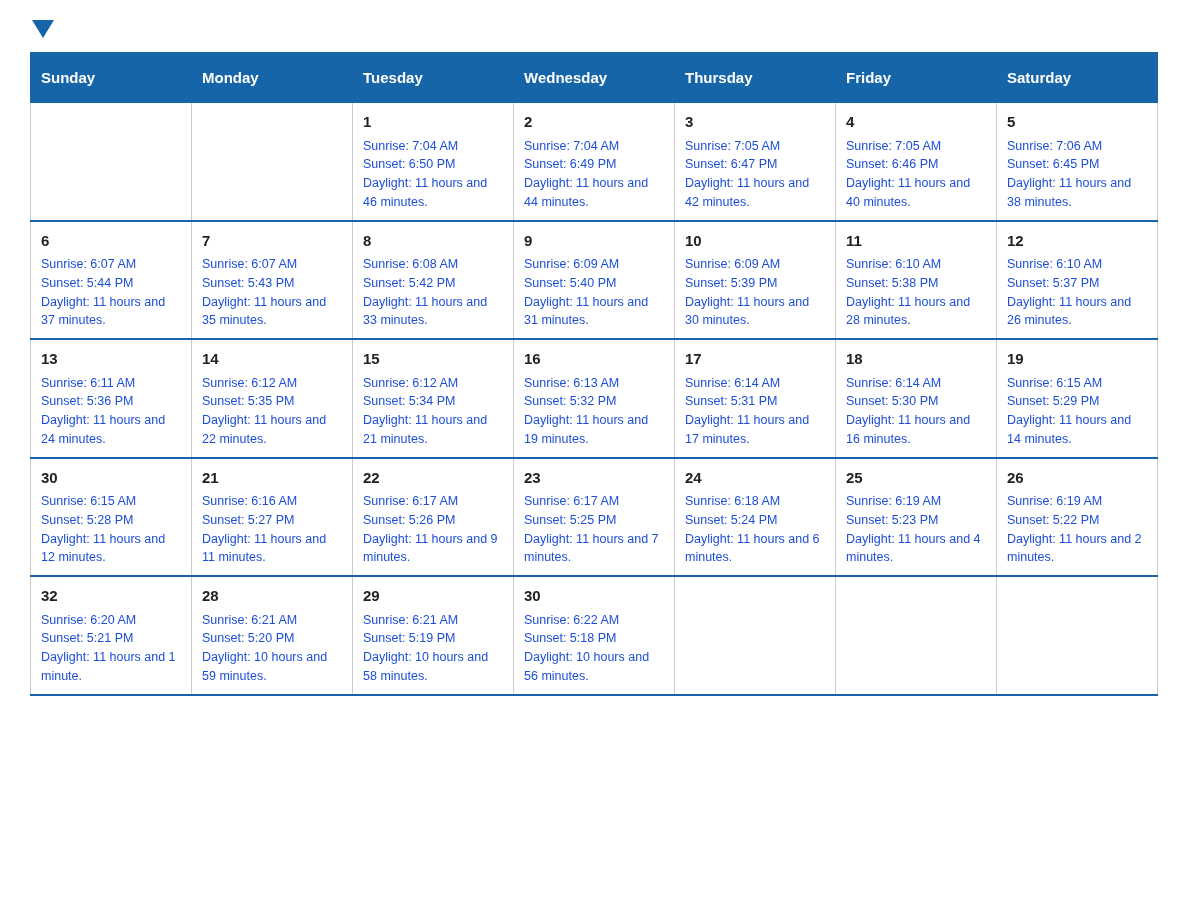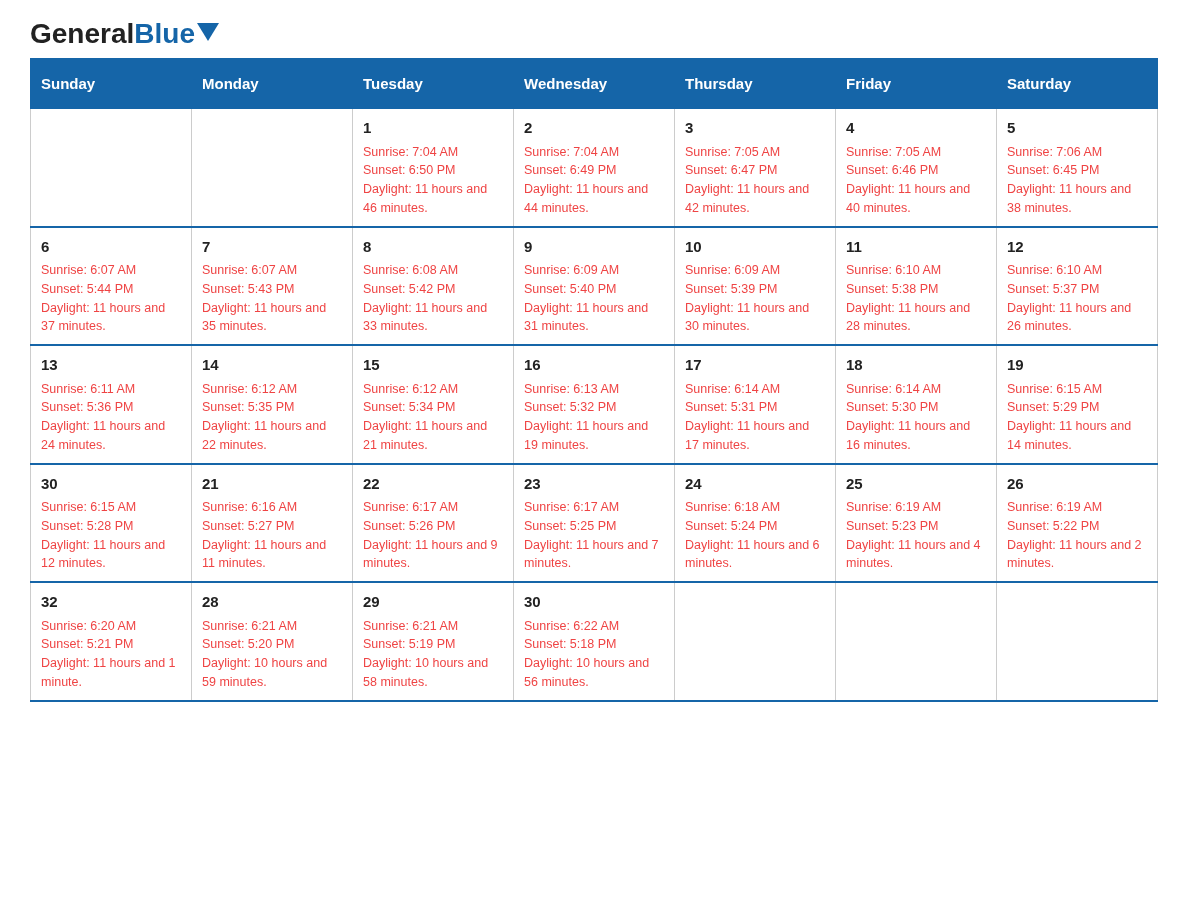--- a/index.html
+++ b/index.html
@@ -72,32 +72,31 @@
       border-bottom: 2px solid #1565a8;
     }
     .day-number {
       font-size: 15px;
       font-weight: bold;
       color: #222;
       display: block;
       margin-bottom: 3px;
     }
     .day-info {
-      color: #ef4444;
+      color: #1d4ed8;
       font-size: 12.5px;
     }
     td.empty { background: #fff; }
   </style>
 </head>
 <body>
 
 <div class="header">
   <div class="logo">
     <div style="display:flex; align-items:center;">
-      <span class="logo-text">General<span style="color:#1565a8">Blue</span></span>
       <div style="display:flex; flex-direction:column; margin-left:2px;">
         <svg width="22" height="22" viewBox="0 0 22 22">
           <polygon points="0,0 22,0 11,18" fill="#1565a8"></polygon>
         </svg>
       </div>
     </div>
 
   </div>
   <div class="title-block">
     <div class="main-title"></div>

